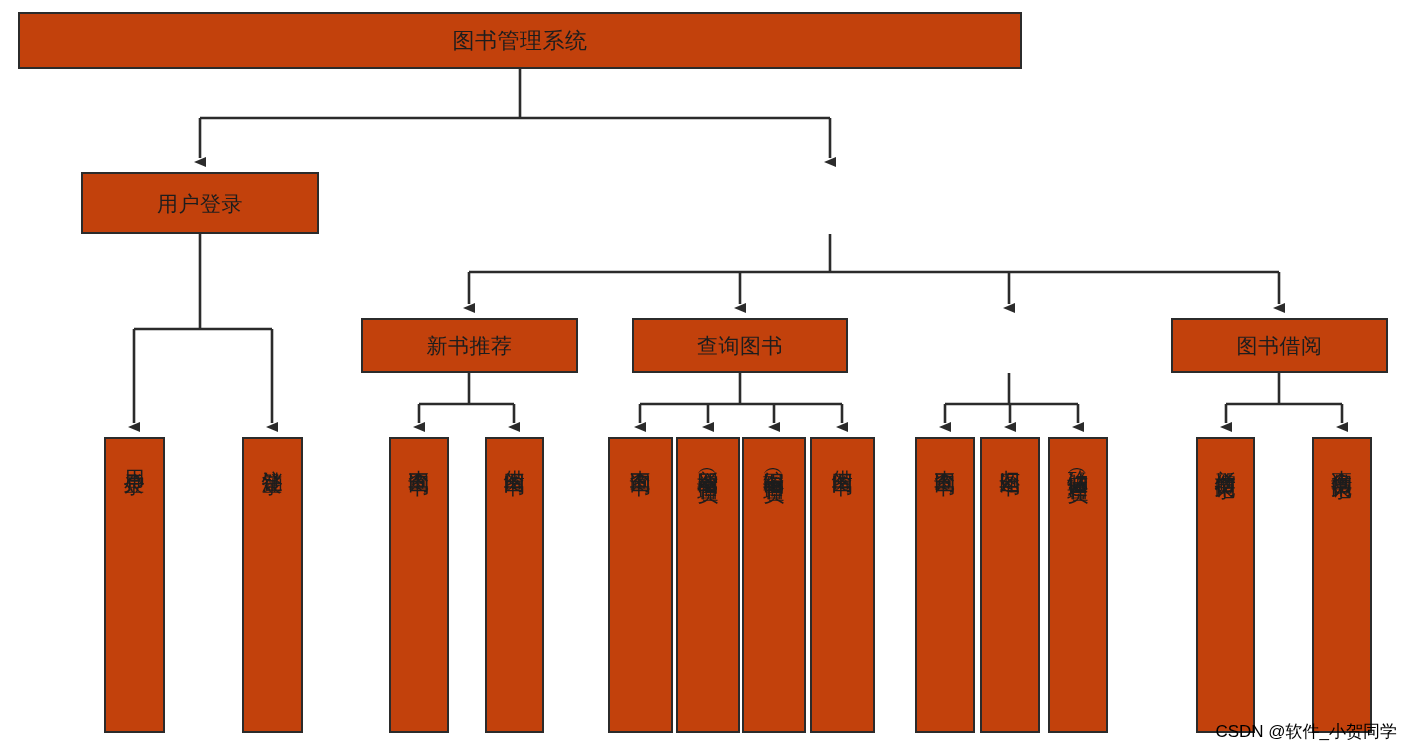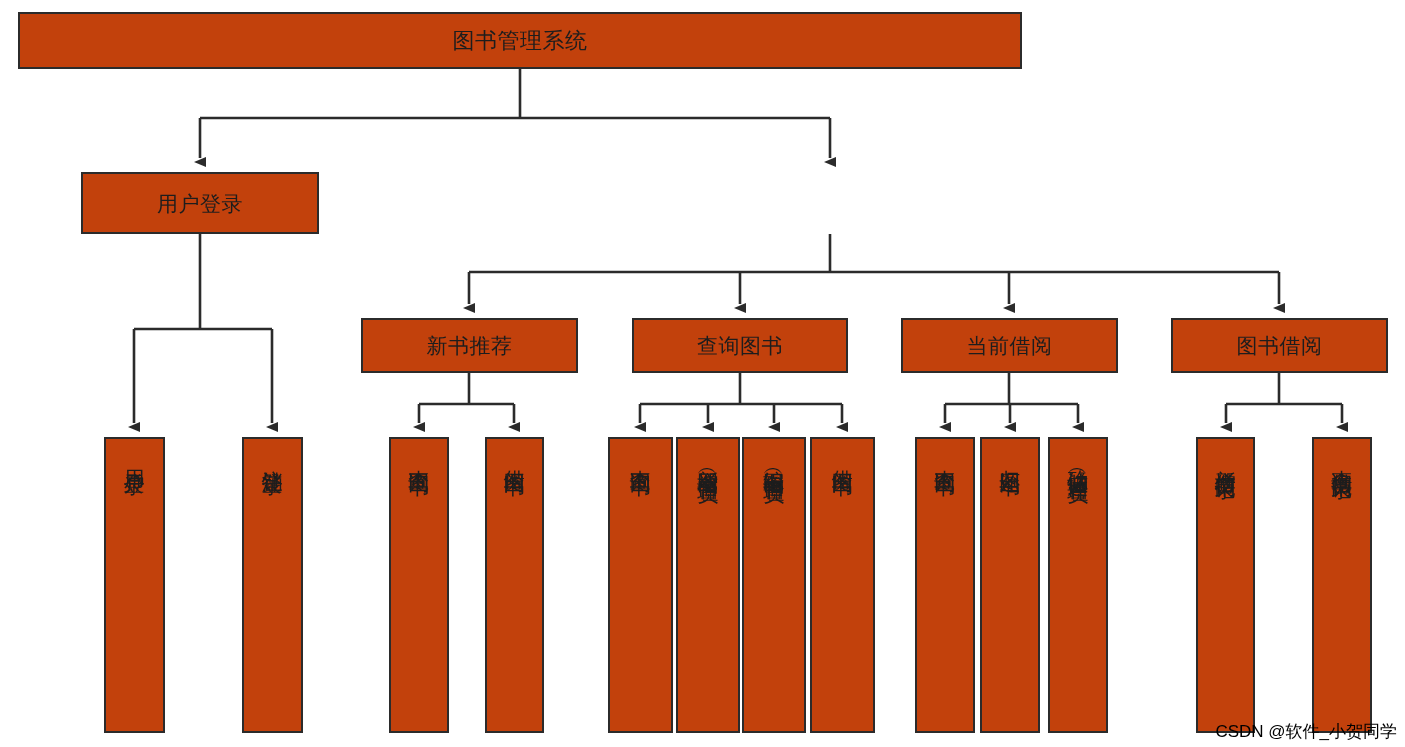--- a/index.html
+++ b/index.html
@@ -135,23 +135,20 @@
   <div class="node horiz" style="left:81px; top:172px; width:238px; height:62px;">
     <span class="node-label">用户登录</span>
   </div>
 
   <div class="node horiz" style="left:361px; top:318px; width:217px; height:55px;">
     <span class="node-label">新书推荐</span>
   </div>
   <div class="node horiz" style="left:632px; top:318px; width:216px; height:55px;">
     <span class="node-label">查询图书</span>
   </div>
-  <div class="node horiz" style="left:901px; top:318px; width:217px; height:55px;">
-    <span class="node-label">当前借阅</span>
-  </div>
   <div class="node horiz" style="left:1171px; top:318px; width:217px; height:55px;">
     <span class="node-label">图书借阅</span>
   </div>
 
   <div class="node vert" style="left:104px; top:437px; width:61px; height:296px;">
     <span class="node-label">用户登录</span>
   </div>
   <div class="node vert" style="left:242px; top:437px; width:61px; height:296px;">
     <span class="node-label">注销登录</span>
   </div>

